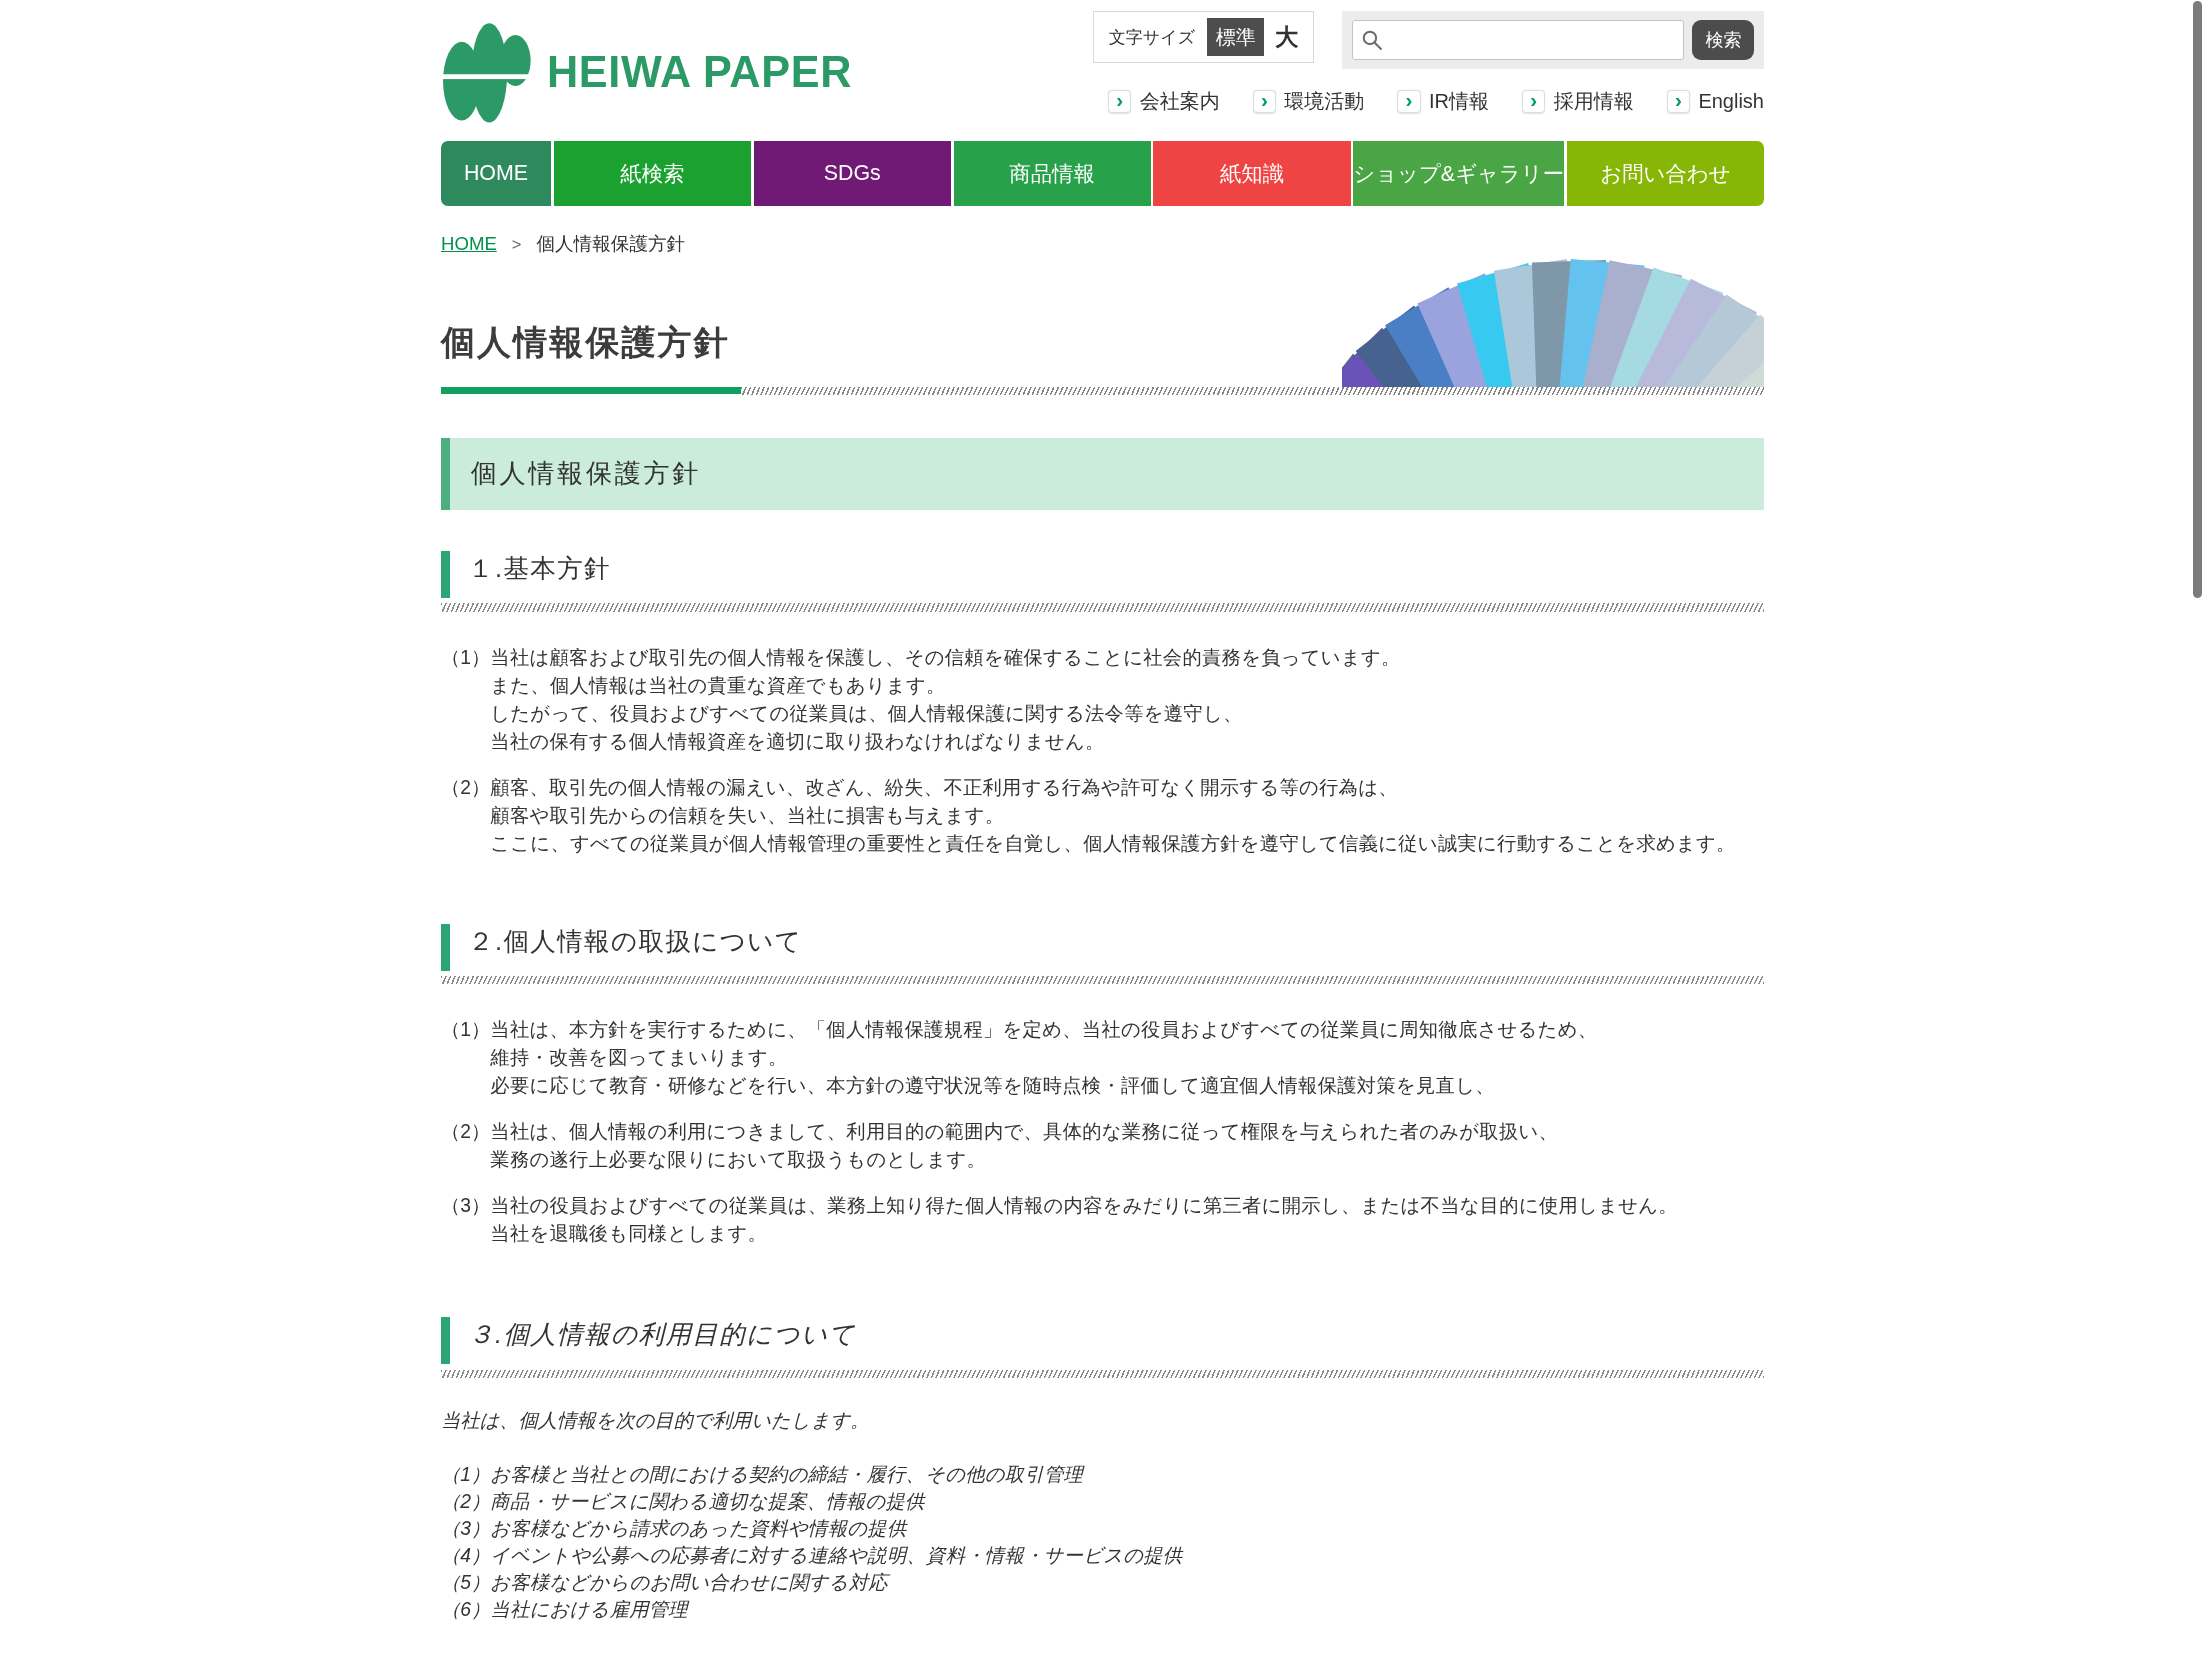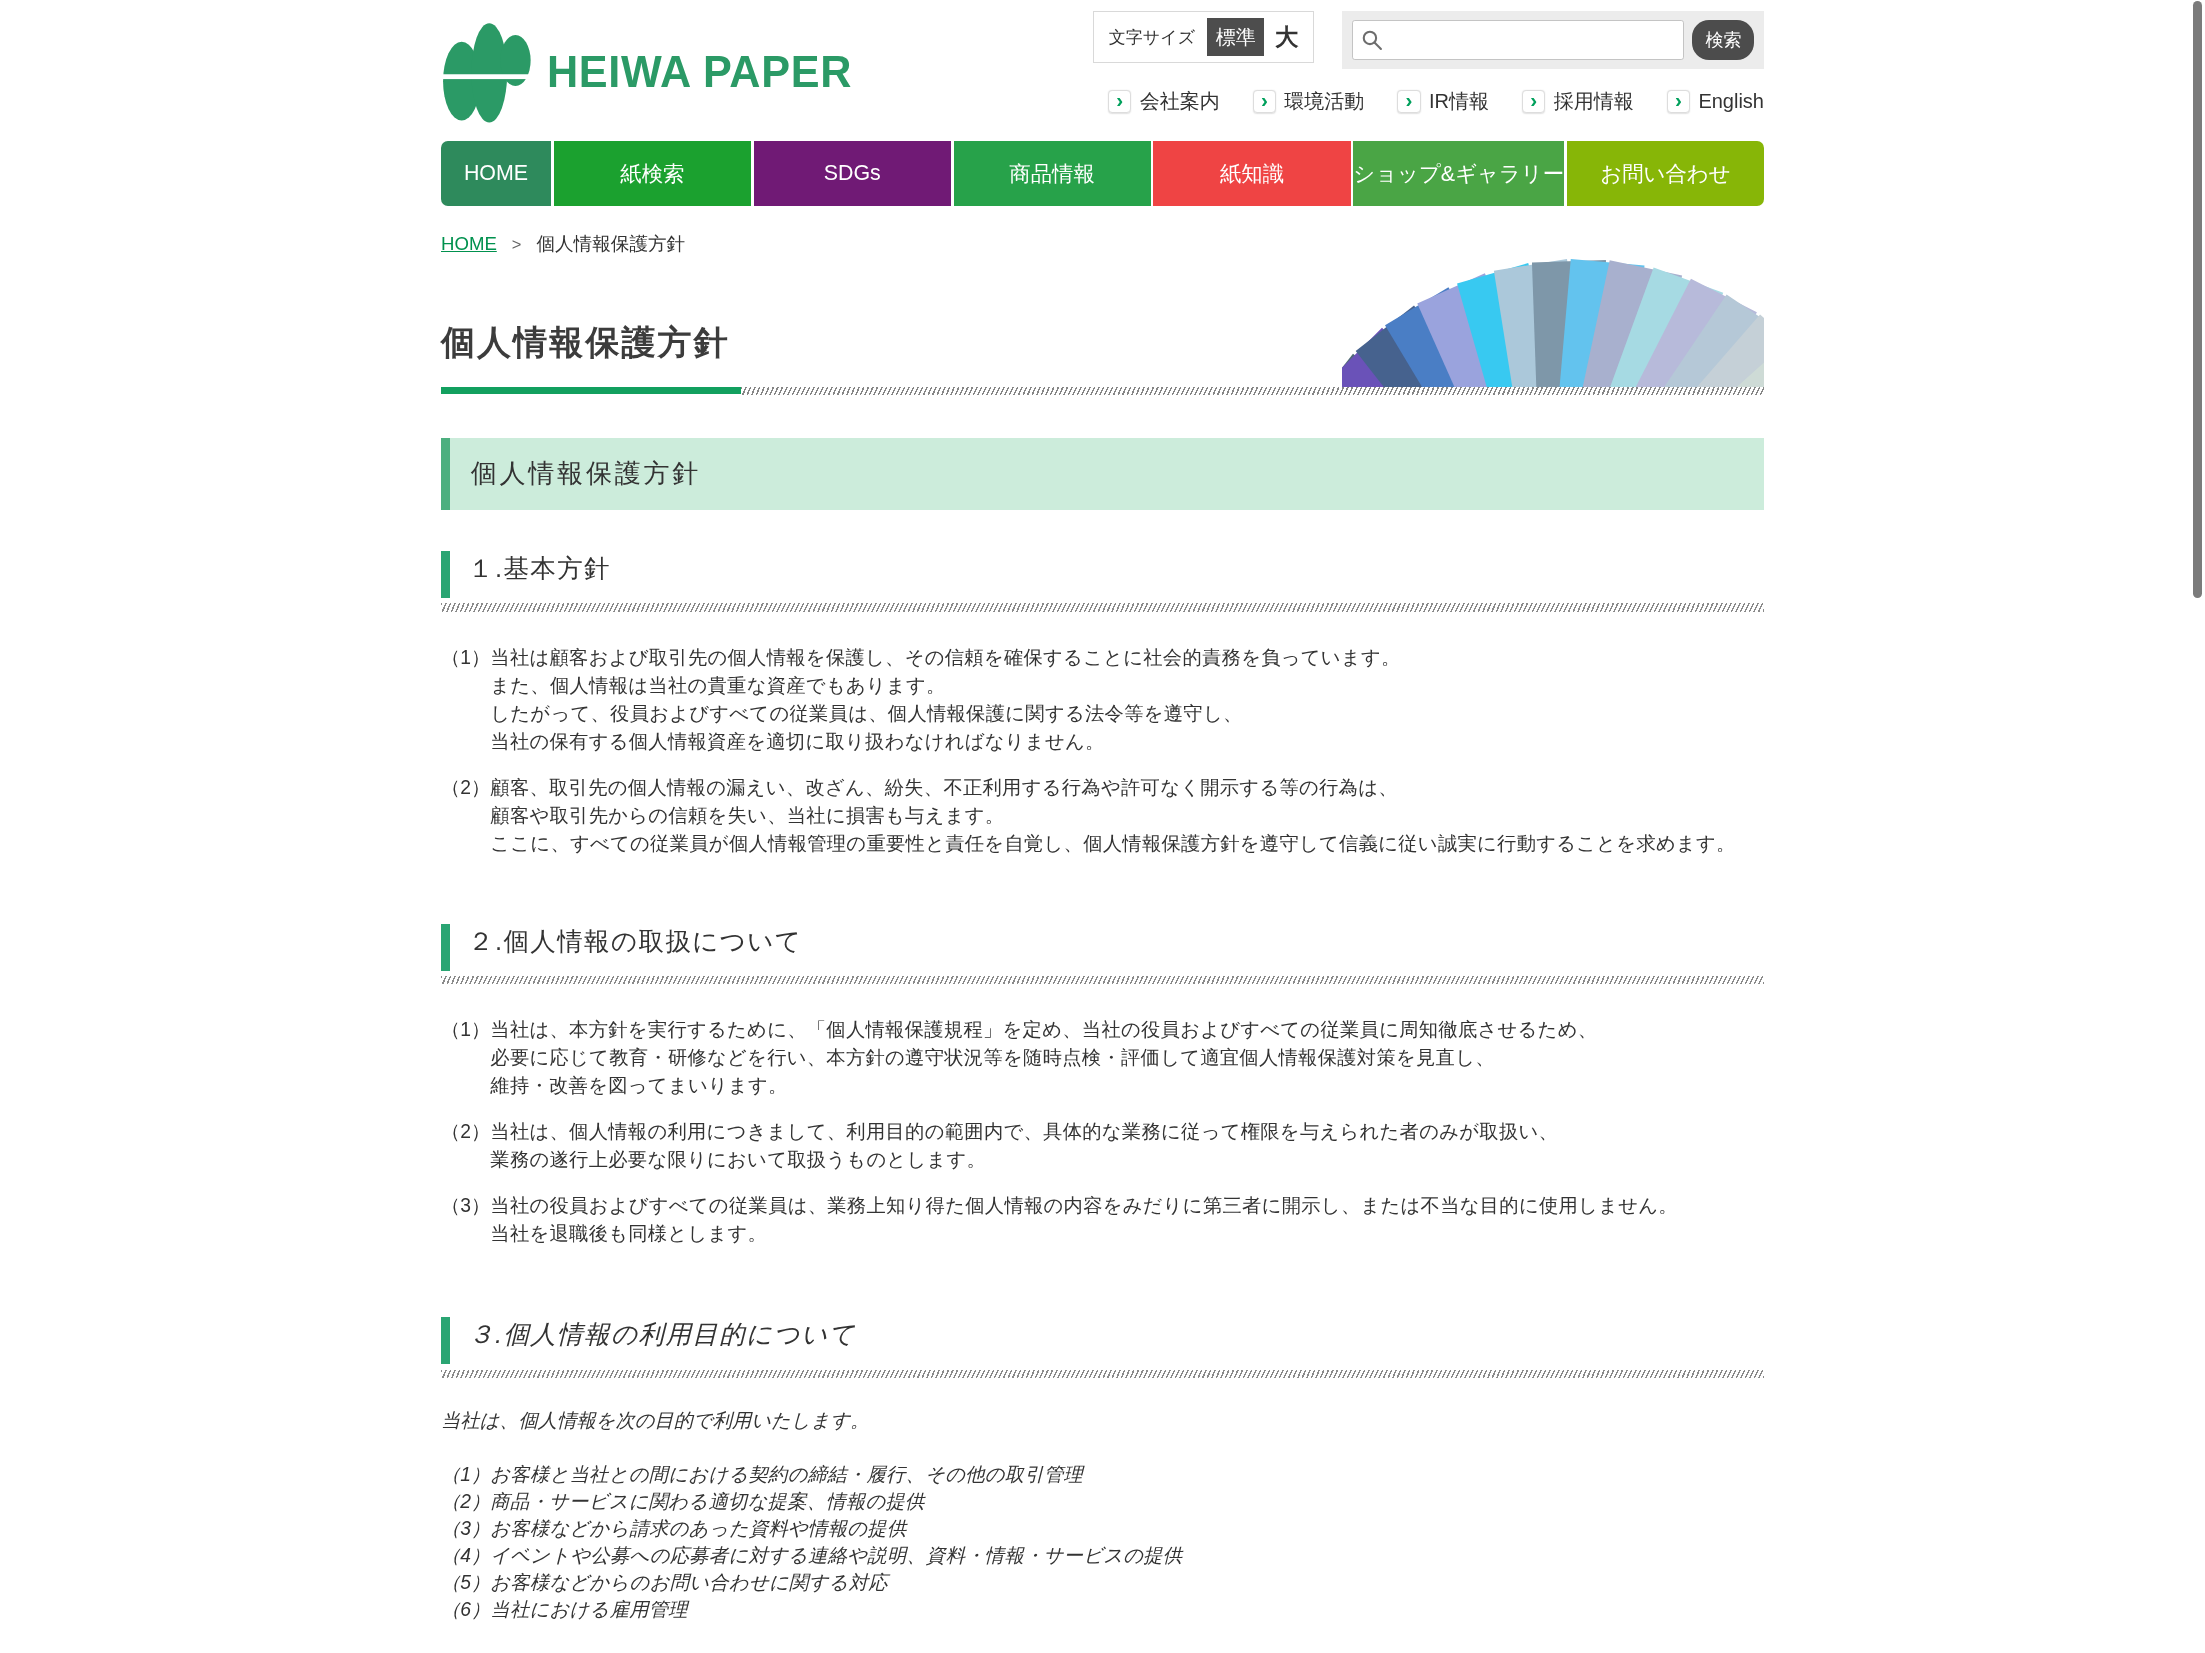--- a/index.html
+++ b/index.html
@@ -19,21 +19,21 @@
   .header-tools { position:absolute; top:11px; right:0; display:flex; align-items:stretch; }
   .fontsize-box { display:flex; align-items:center; border:1.4px solid #d9d9d9; background:#fff; padding:0 15px; height:52px; margin-right:27.6px; }
   .fontsize-label { font-size:17px; color:#333; margin-right:12.4px; }
   .fontsize-standard { background:#4d4d4d; color:#fff; font-size:20px; padding:5.5px 8.3px; cursor:pointer; }
   .fontsize-large { font-size:23.4px; color:#333; margin-left:11px; cursor:pointer; font-weight:700; }
 
   .search-panel { width:422px; height:58px; background:#ececec; display:flex; align-items:center; padding:0 9.6px; }
   .search-input-wrap { position:relative; flex:1; height:40px; }
   .search-input { width:100%; height:40px; border:0.7px solid #c4c4c4; border-radius:2.8px; background:#fff; font-size:18px; padding:0 8.3px 0 40px; outline:none; }
   .search-icon { position:absolute; left:9.6px; top:9px; width:22px; height:22px; }
-  .search-button { width:62px; height:40px; margin-left:8.3px; background:#4c4c4c; color:#fff; border:none; border-radius:17px; font-size:18px; cursor:pointer; font-family:inherit; }
+  .search-button { width:62px; height:40px; margin-left:8.3px; background:#4c4c4c; color:#fff; border:none; border-radius:9px; font-size:18px; cursor:pointer; font-family:inherit; }
 
   .utility-nav { position:absolute; top:88px; right:0; display:flex; align-items:center; }
   .utility-link { display:flex; align-items:center; margin-left:33px; cursor:pointer; }
   .chev-box { width:23.4px; height:23.4px; border:0.7px solid #ddd; border-radius:4.1px; background:#fff; box-shadow:0 0.7px 1.4px rgba(0,0,0,.12); display:flex; align-items:center; justify-content:center; margin-right:8.3px; }
   .chev { color:#00a05c; font-size:20.7px; font-weight:700; line-height:1; margin-top:-2.8px; }
   .utility-label { font-size:20px; color:#333; }
 
   
   .main-nav { display:flex; gap:2.8px; height:65px; border-radius:6.9px; overflow:hidden; }
   .nav-item { display:flex; align-items:center; justify-content:center; color:#fff; font-size:21.4px; cursor:pointer; flex:1 1 0; white-space:nowrap; }
@@ -231,22 +231,22 @@
     <div class="sec-h">
       <span class="sec-bar"></span>
       <span class="sec-title">２.個人情報の取扱について</span>
     </div>
     <div class="sec-hatch"></div>
     <div class="sec-body">
       <div class="para">
         <span class="pnum">（1）</span>
         <div class="plines">
           <div class="pline">当社は、本方針を実行するために、「個人情報保護規程」を定め、当社の役員およびすべての従業員に周知徹底させるため、</div>
+          <div class="pline">維持・改善を図ってまいります。</div>
           <div class="pline">必要に応じて教育・研修などを行い、本方針の遵守状況等を随時点検・評価して適宜個人情報保護対策を見直し、</div>
-          <div class="pline">維持・改善を図ってまいります。</div>
         </div>
       </div>
       <div class="para">
         <span class="pnum">（2）</span>
         <div class="plines">
           <div class="pline">当社は、個人情報の利用につきまして、利用目的の範囲内で、具体的な業務に従って権限を与えられた者のみが取扱い、</div>
           <div class="pline">業務の遂行上必要な限りにおいて取扱うものとします。</div>
         </div>
       </div>
       <div class="para">

